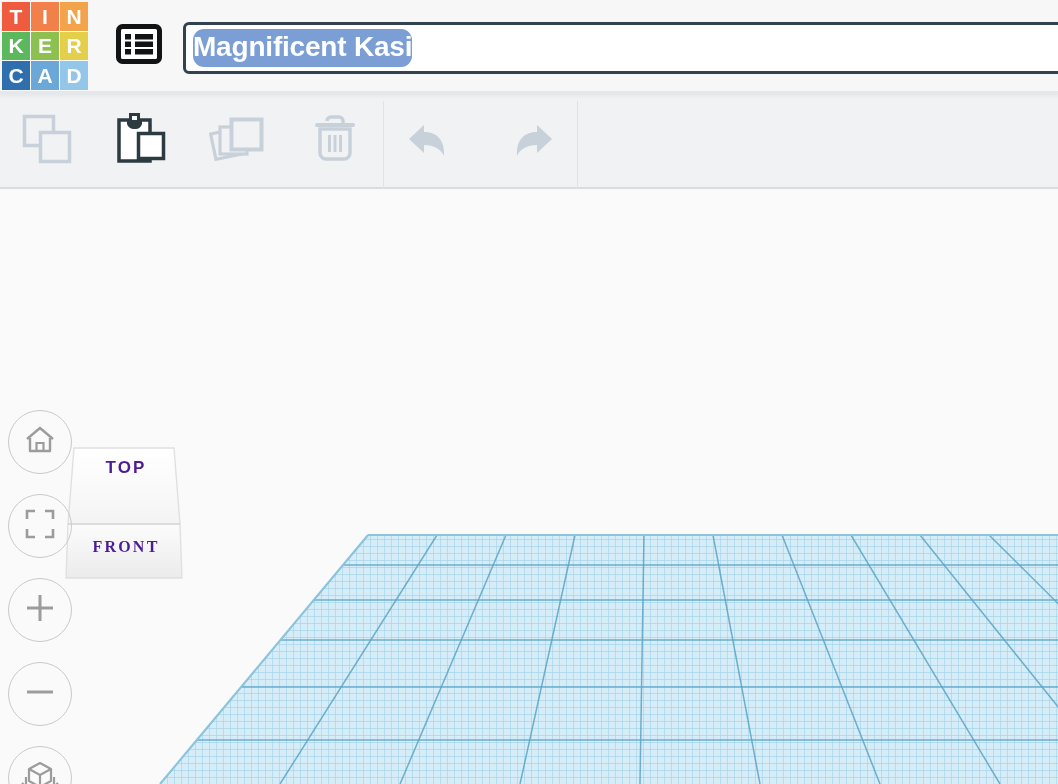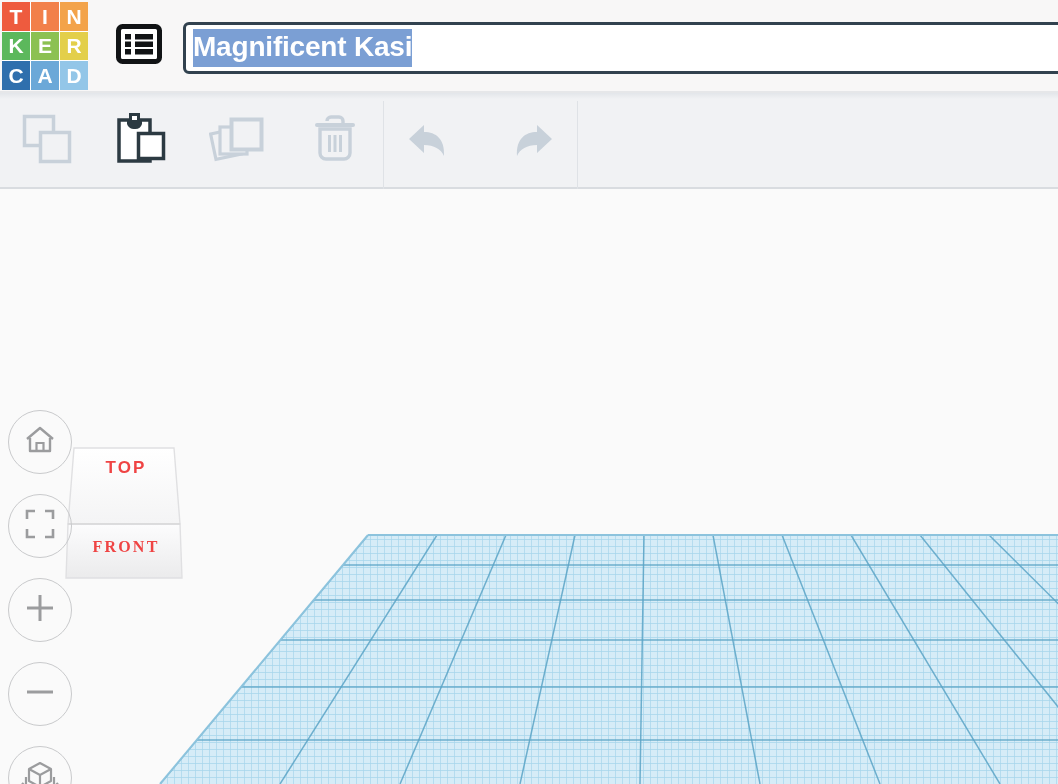--- a/index.html
+++ b/index.html
@@ -75,20 +75,21 @@
   .title-text {
     margin-left: 7px;
     font-size: 28px;
     font-weight: bold;
     color: #ffffff;
     background: #7b9fd4;
     padding: 2px 0 4px 0;
     white-space: nowrap;
     letter-spacing: -0.2px;
     line-height: 1.15;
+    border-radius: 11px;
   }
 
   .header-bottom-rule {
     position: absolute;
     left: 0; top: 91px;
     width: 1058px; height: 2px;
     background: #e6e7e9;
   }
 
   
@@ -138,21 +139,21 @@
   .viewcube {
     position: absolute;
     left: 62px; top: 240px;
     width: 128px; height: 160px;
   }
   .vc-label {
     position: absolute;
     font-size: 17px;
     font-weight: bold;
     letter-spacing: 2.2px;
-    color: #ef4444;
+    color: #4c1d95;
     font-family: "Liberation Sans", sans-serif;
     text-align: center;
     width: 100%;
     left: 0;
   }
   .vc-top  { top: 28px; }
   .vc-front{ top: 108px; font-size: 16px; font-family: Liberation Serif, serif; }
 
   
   .navbtn {

